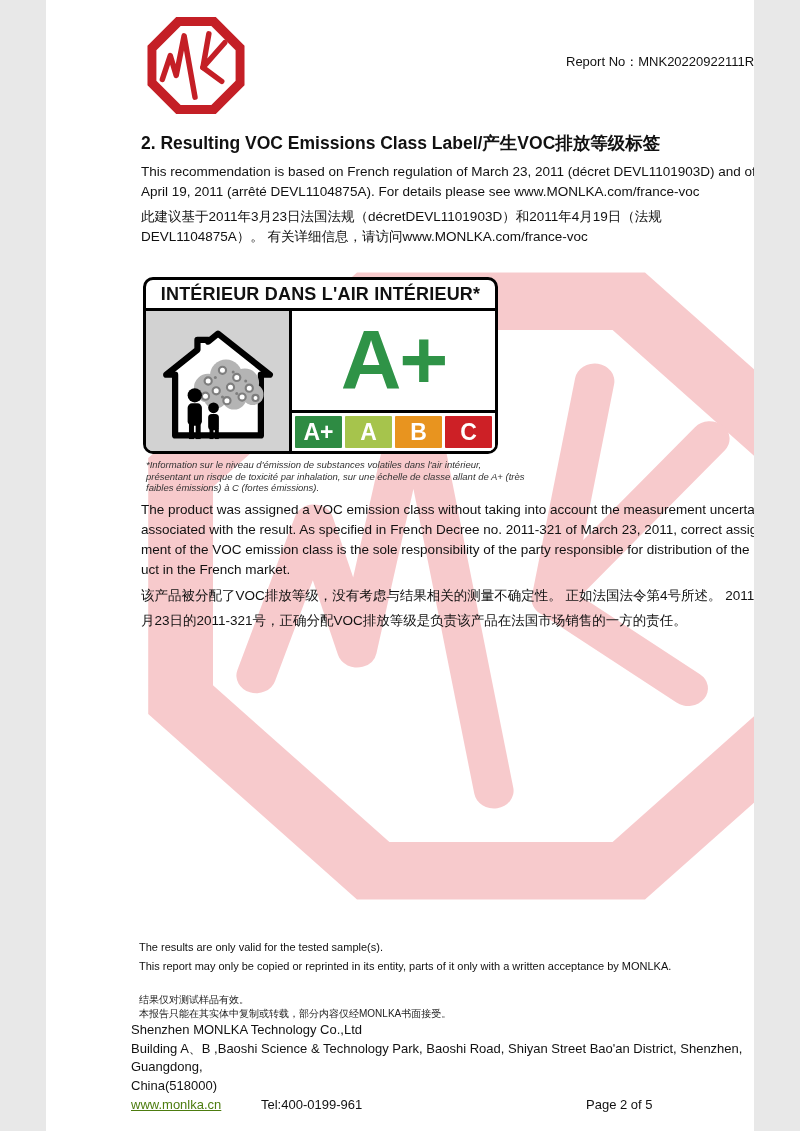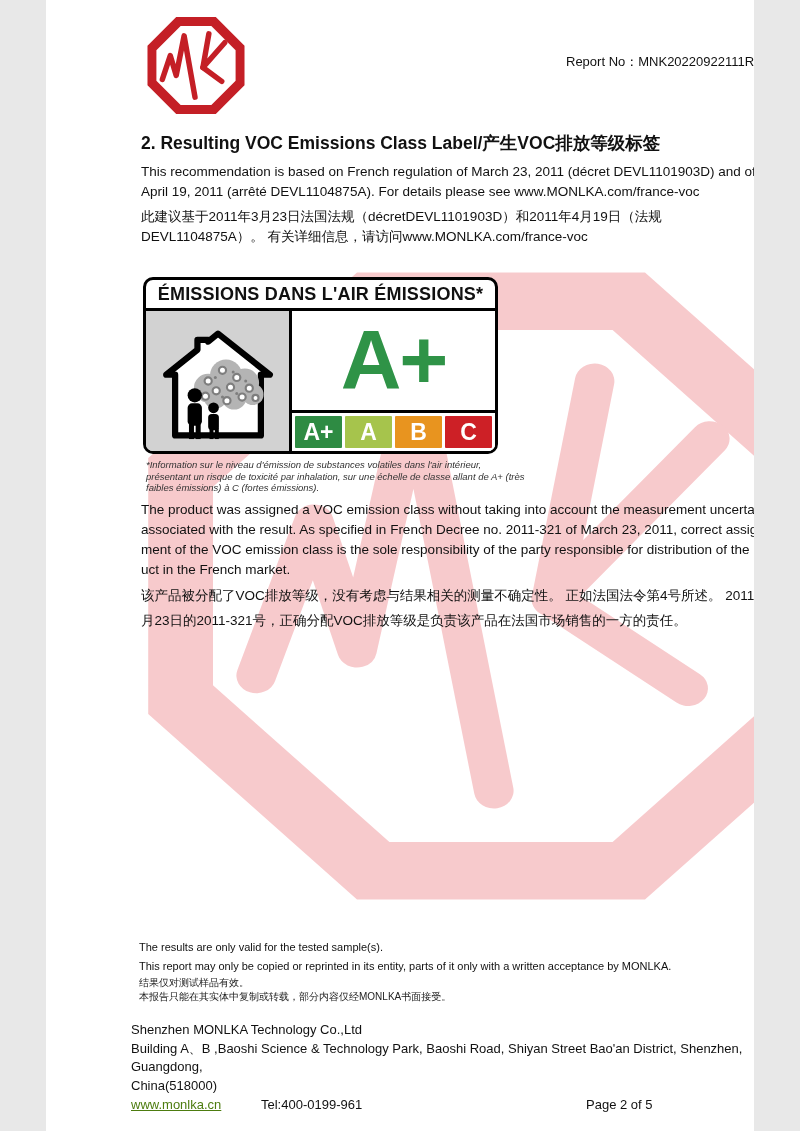--- a/index.html
+++ b/index.html
@@ -65,21 +65,21 @@
   }
 
   
   .body-text { position:absolute; left:95px; top:500px; width:665px; z-index:2; }
   .body-en { font-size:13.5px; line-height:20px; }
   .body-cn { font-size:13.5px; line-height:25px; margin-top:3px; }
 
   
   .disclaimer { position:absolute; left:93px; top:941px; width:640px; z-index:2; }
   .disc-en1 { font-size:11px; margin-bottom:7px; }
-  .disc-en2 { font-size:11px; margin-bottom:4px; }
+  .disc-en2 { font-size:11px; margin-bottom:21px; }
   .disc-cn1 { font-size:10px; margin-bottom:0; color:#222; }
   .disc-cn2 { font-size:10px; color:#222; }
 
   
   .footer { position:absolute; left:85px; top:1021px; width:680px; z-index:2; font-size:13px; line-height:18.5px; }
   .footer-last { position:relative; margin-top:1px; }
   .site-link { text-decoration:underline; cursor:pointer; }
   .tel { position:absolute; left:130px; top:0; }
   .page-num { position:absolute; left:455px; top:0; }
 </style>
@@ -110,21 +110,21 @@
     <span>Report No：</span><span>MNK20220922111R</span>
   </div>
 
   <div class="sec-title">2. Resulting VOC Emissions Class Label/产生VOC排放等级标签</div>
   <div class="para-en ml">This recommendation is based on French regulation of March 23, 2011 (décret DEVL1101903D) and of
 April 19, 2011 (arrêté DEVL1104875A). For details please see www.MONLKA.com/france-voc</div>
   <div class="para-cn ml">此建议基于2011年3月23日法国法规（décretDEVL1101903D）和2011年4月19日（法规
 DEVL1104875A）。 有关详细信息，请访问www.MONLKA.com/france-voc</div>
 
   <div class="voc-label">
-    <div class="voc-header">ÉMISSIONS DANS L'AIR ÉMISSIONS*</div>
+    <div class="voc-header">INTÉRIEUR DANS L'AIR INTÉRIEUR*</div>
     <div class="voc-body">
       <div class="voc-left">
         <svg width="134" height="126" viewBox="0 0 150 140">
           <path fill="#ffffff" stroke="#000" stroke-width="7" stroke-linejoin="round" d="M27,131 L27,63 L17,63 L52,35 L52,24 L64,24 L64,26 L75,17 L133,63 L123,63 L123,131 Z"></path>
           <g fill="#b4b4b4">
             <circle cx="64" cy="78" r="16"></circle>
               <circle cx="84" cy="64" r="18"></circle>
             <circle cx="105" cy="72" r="16"></circle>
               <circle cx="114" cy="85" r="12"></circle>
             <circle cx="72" cy="88" r="13"></circle>

